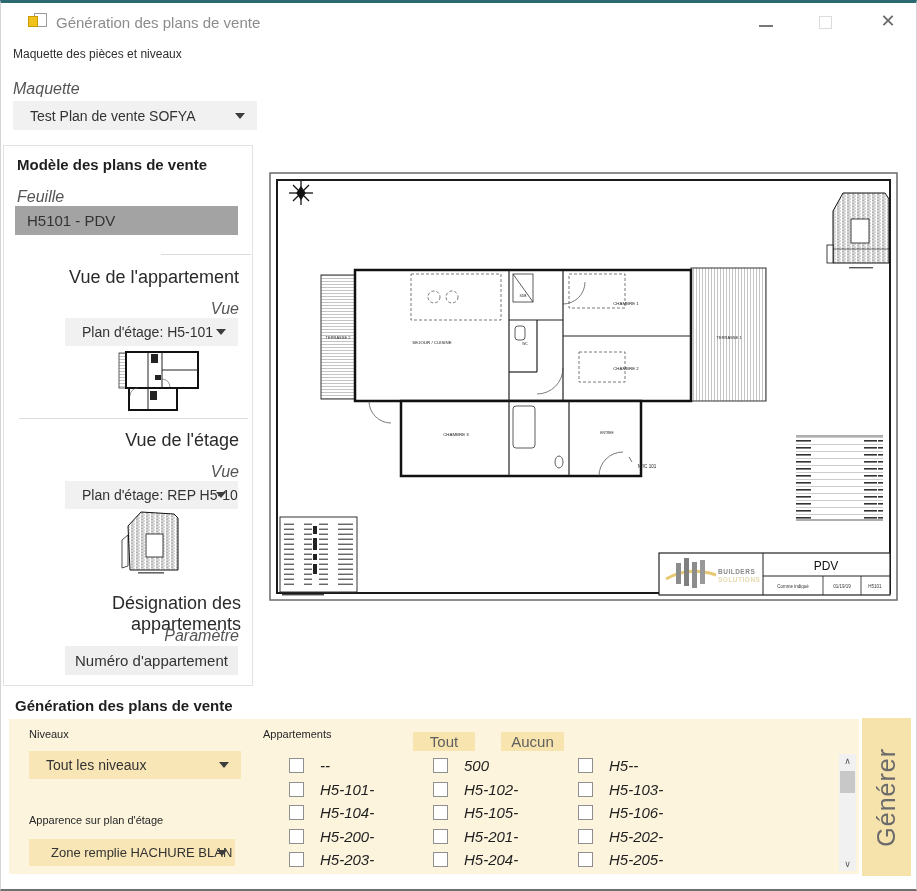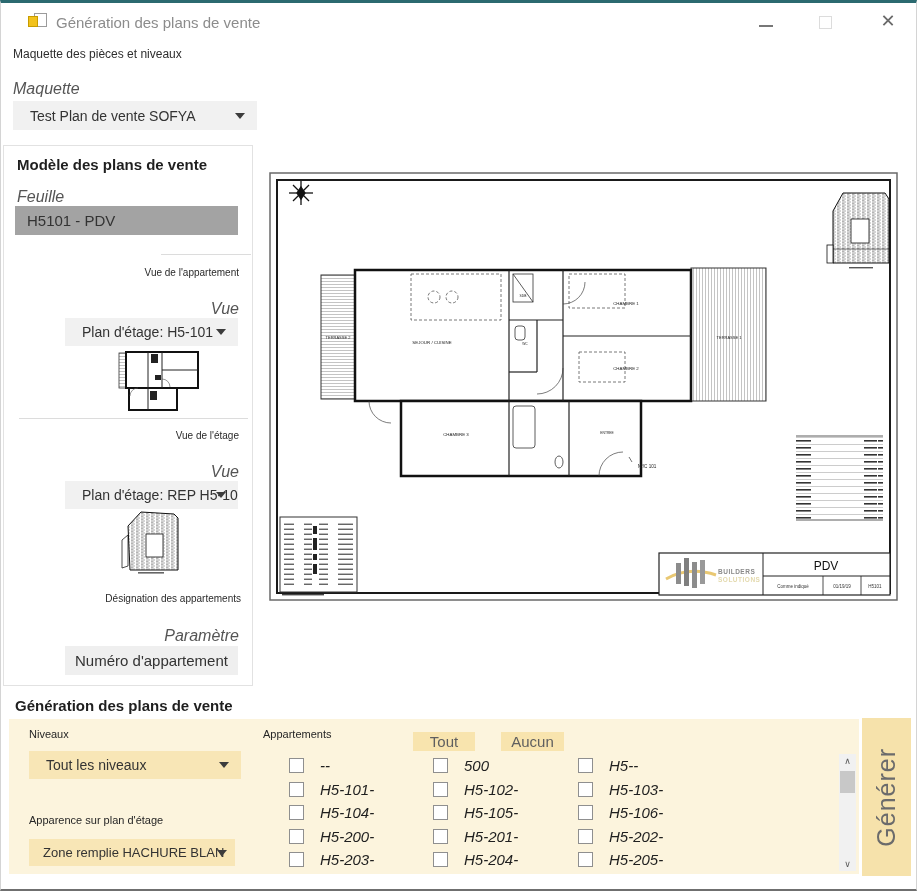--- a/index.html
+++ b/index.html
@@ -23,21 +23,21 @@
   .btn-min::after { content:""; position:absolute; left:2px; top:9px; width:14px; height:0; border-top:2px solid #777; }
   .btn-max { position: absolute; left: 818px; top: 13px; width: 13px; height: 13px; border: 1px solid #dcdcdc; }
   .btn-close { position: absolute; left: 877px; top: 7px; width: 20px; height: 22px; font-size: 18px; color: #6a6a6a; text-align:center; }
   .btn-close::before { content: "✕"; }
 
   
   .h-section { position:absolute; font-size:12px; color:#2e2e2e; }
   .h-bold { position:absolute; font-size:15px; font-weight:bold; color:#1f1f1f; }
   .lbl-italic { position:absolute; font-style:italic; font-size:16px; color:#555; }
   .rblock { position:absolute; left:12px; width:226px; text-align:right; }
-  .plain { font-size:10px; color:#2a2a2a; }
+  .plain { font-size:18px; color:#2a2a2a; }
 
   
   .dd { position:absolute; background:#f1f1f1; display:flex; align-items:center; }
   .dd .txt { padding-left:17px; padding-right:22px; font-size:14px; color:#333; white-space:nowrap; overflow:hidden; flex:1; }
   .dd .arr { position:absolute; right:12px; top:50%; margin-top:-3px; width:0; height:0;
              border-left:5px solid transparent; border-right:5px solid transparent; border-top:6px solid #3c3c3c; }
   .dd.cream { background:#f8e6b6; }
   .field { position:absolute; display:flex; align-items:center; font-size:15px; color:#333; }
   .field.wheat { background:#a3a3a3; padding-left:12px; }
   .field.gray  { background:#efefef; justify-content:center; }
@@ -291,21 +291,21 @@
   <div class="gen-panel"></div>
 
   <div class="gen-label" style="left:28px; top:725px;">Niveaux</div>
   <div class="dd cream" style="left:28px; top:748px; width:212px; height:28px;">
     <span class="txt">Tout les niveaux</span>
     <span class="arr"></span>
   </div>
 
   <div class="gen-label" style="left:28px; top:811px;">Apparence sur plan d'étage</div>
   <div class="dd cream" style="left:28px; top:836px; width:206px; height:27px;">
-    <span class="txt" style="font-size:13px; padding-left:14px;">Zone remplie HACHURE BLAN</span>
+    <span class="txt" style="font-size:13px; padding-left:22px;">Zone remplie HACHURE BLAN</span>
     <span class="arr" style="right:8px;"></span>
   </div>
 
   <div class="gen-label" style="left:262px; top:725px;">Appartements</div>
   <div class="mini-btn" style="left:412px; top:729px; width:62px; height:19px;">Tout</div>
   <div class="mini-btn" style="left:500px; top:729px; width:63px; height:19px;">Aucun</div>
 
   <div class="apt-grid" id="apt-grid">
       <div class="apt-item">
         <span class="cb"></span>

